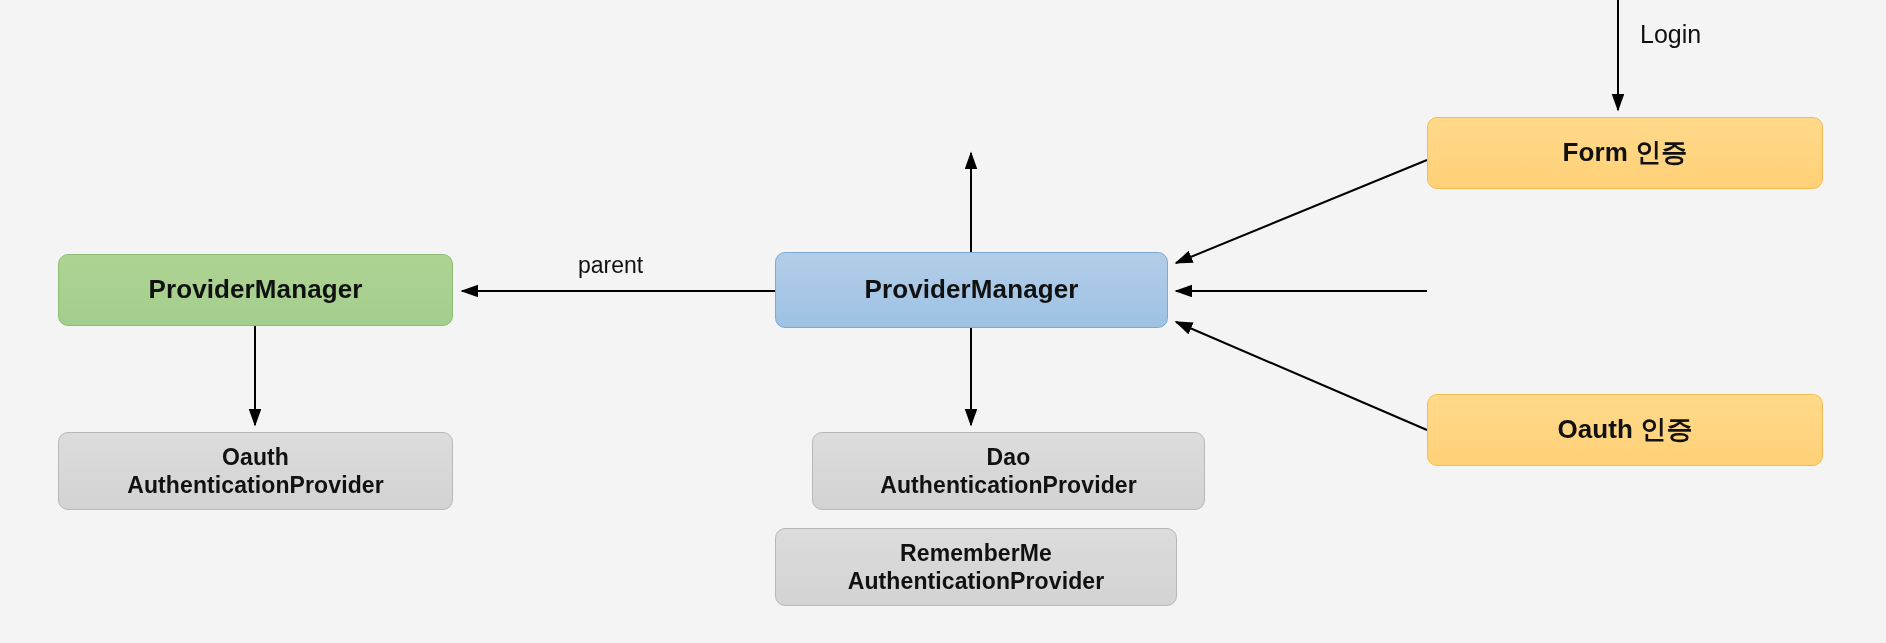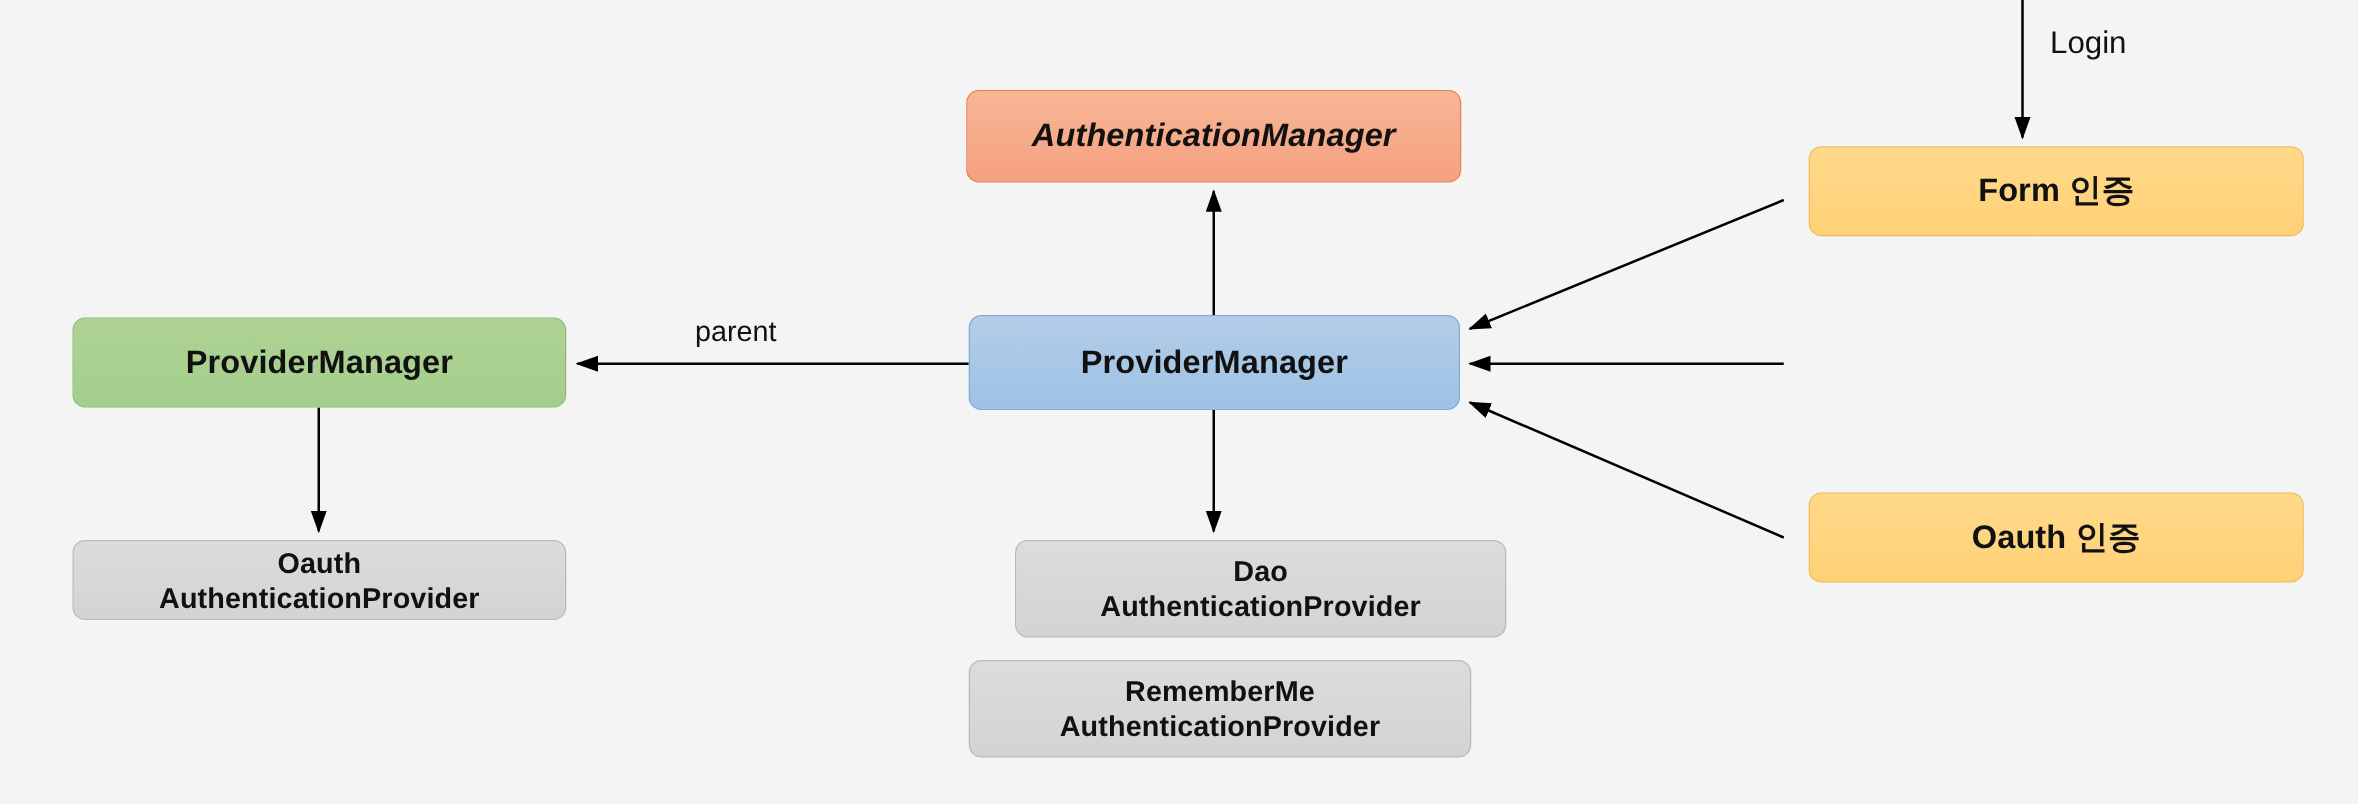--- a/index.html
+++ b/index.html
@@ -74,40 +74,39 @@
   }
   .node-gray {
     background: linear-gradient(180deg, #dcdcdc 0%, #d3d3d3 100%);
     border: 1.4px solid #b8b8b8;
     font-size: 23px;
   }
   .node-oauth-provider {
     left: 58px;
     top: 432px;
     width: 395px;
-    height: 64px;
+    height: 78px;
   }
   .node-dao-provider {
     left: 775px;
     top: 432px;
     width: 393px;
     height: 78px;
     margin-left: 37px;
   }
   .node-rememberme-provider {
     left: 775px;
     top: 528px;
     width: 402px;
     height: 78px;
   }
   .node-yellow {
     background: linear-gradient(180deg, #ffd98a 0%, #ffd177 100%);
     border: 1.4px solid #f2bc52;
     font-size: 26px;
-    margin-left: 20px;
   }
   .node-form-auth {
     left: 1427px;
     top: 117px;
     width: 396px;
     height: 72px;
   }
   .node-rememberme-auth {
     left: 1427px;
     top: 252px;
@@ -121,21 +120,21 @@
     height: 72px;
   }
   .edge-label {
     position: absolute;
     font-weight: normal;
     font-size: 23px;
     color: #111111;
     z-index: 3;
     white-space: nowrap;
   }
-  .label-parent { left: 556px; top: 252px; }
+  .label-parent { left: 578px; top: 252px; }
   .label-login { left: 1640px; top: 20px; font-size: 25px; }
 </style>
 </head>
 <body>
 
 <div id="canvas">
 
   <svg class="edges" viewBox="0 0 1886 643" xmlns="http://www.w3.org/2000/svg">
     <defs>
       <marker id="arrowhead" markerWidth="9" markerHeight="9" refX="8.2" refY="3.2" orient="auto" markerUnits="strokeWidth">
@@ -153,21 +152,20 @@
 
     <line x1="1427" y1="160" x2="1176" y2="263" stroke="#000000" stroke-width="2" marker-end="url(#arrowhead)"></line>
 
     <line x1="1427" y1="291" x2="1176" y2="291" stroke="#000000" stroke-width="2" marker-end="url(#arrowhead)"></line>
 
     <line x1="1427" y1="430" x2="1176" y2="322" stroke="#000000" stroke-width="2" marker-end="url(#arrowhead)"></line>
 
     <line x1="1618" y1="-6" x2="1618" y2="110" stroke="#000000" stroke-width="2" marker-end="url(#arrowhead)"></line>
   </svg>
 
-  <div class="node node-auth-manager">AuthenticationManager</div>
 
   <div class="node node-provider-manager-center">ProviderManager</div>
 
   <div class="node node-provider-manager-left">ProviderManager</div>
 
   <div class="node node-gray node-oauth-provider">Oauth
 AuthenticationProvider</div>
 
   <div class="node node-gray node-dao-provider">Dao
 AuthenticationProvider</div>

